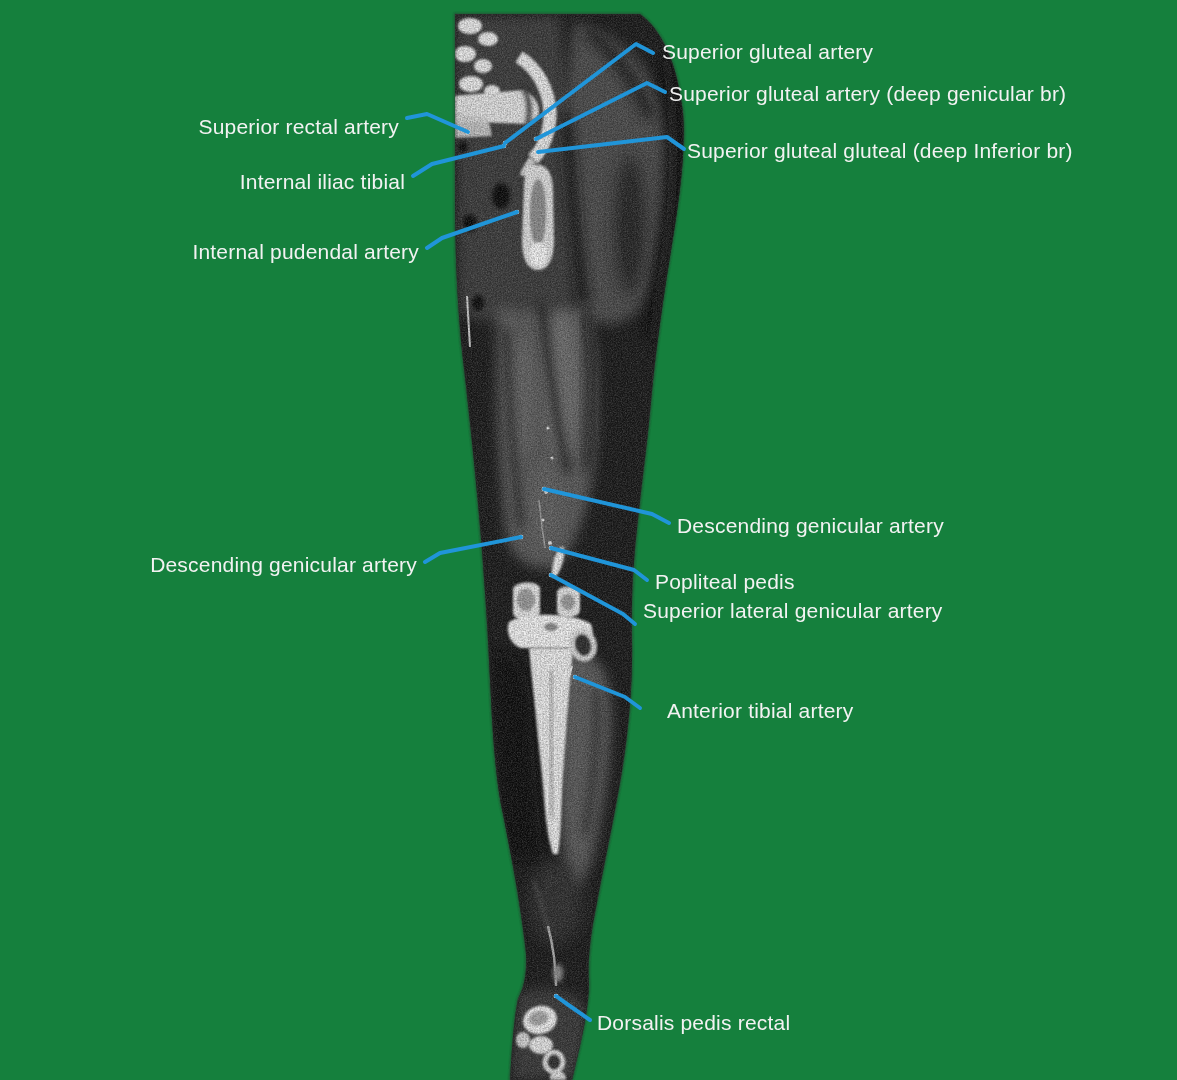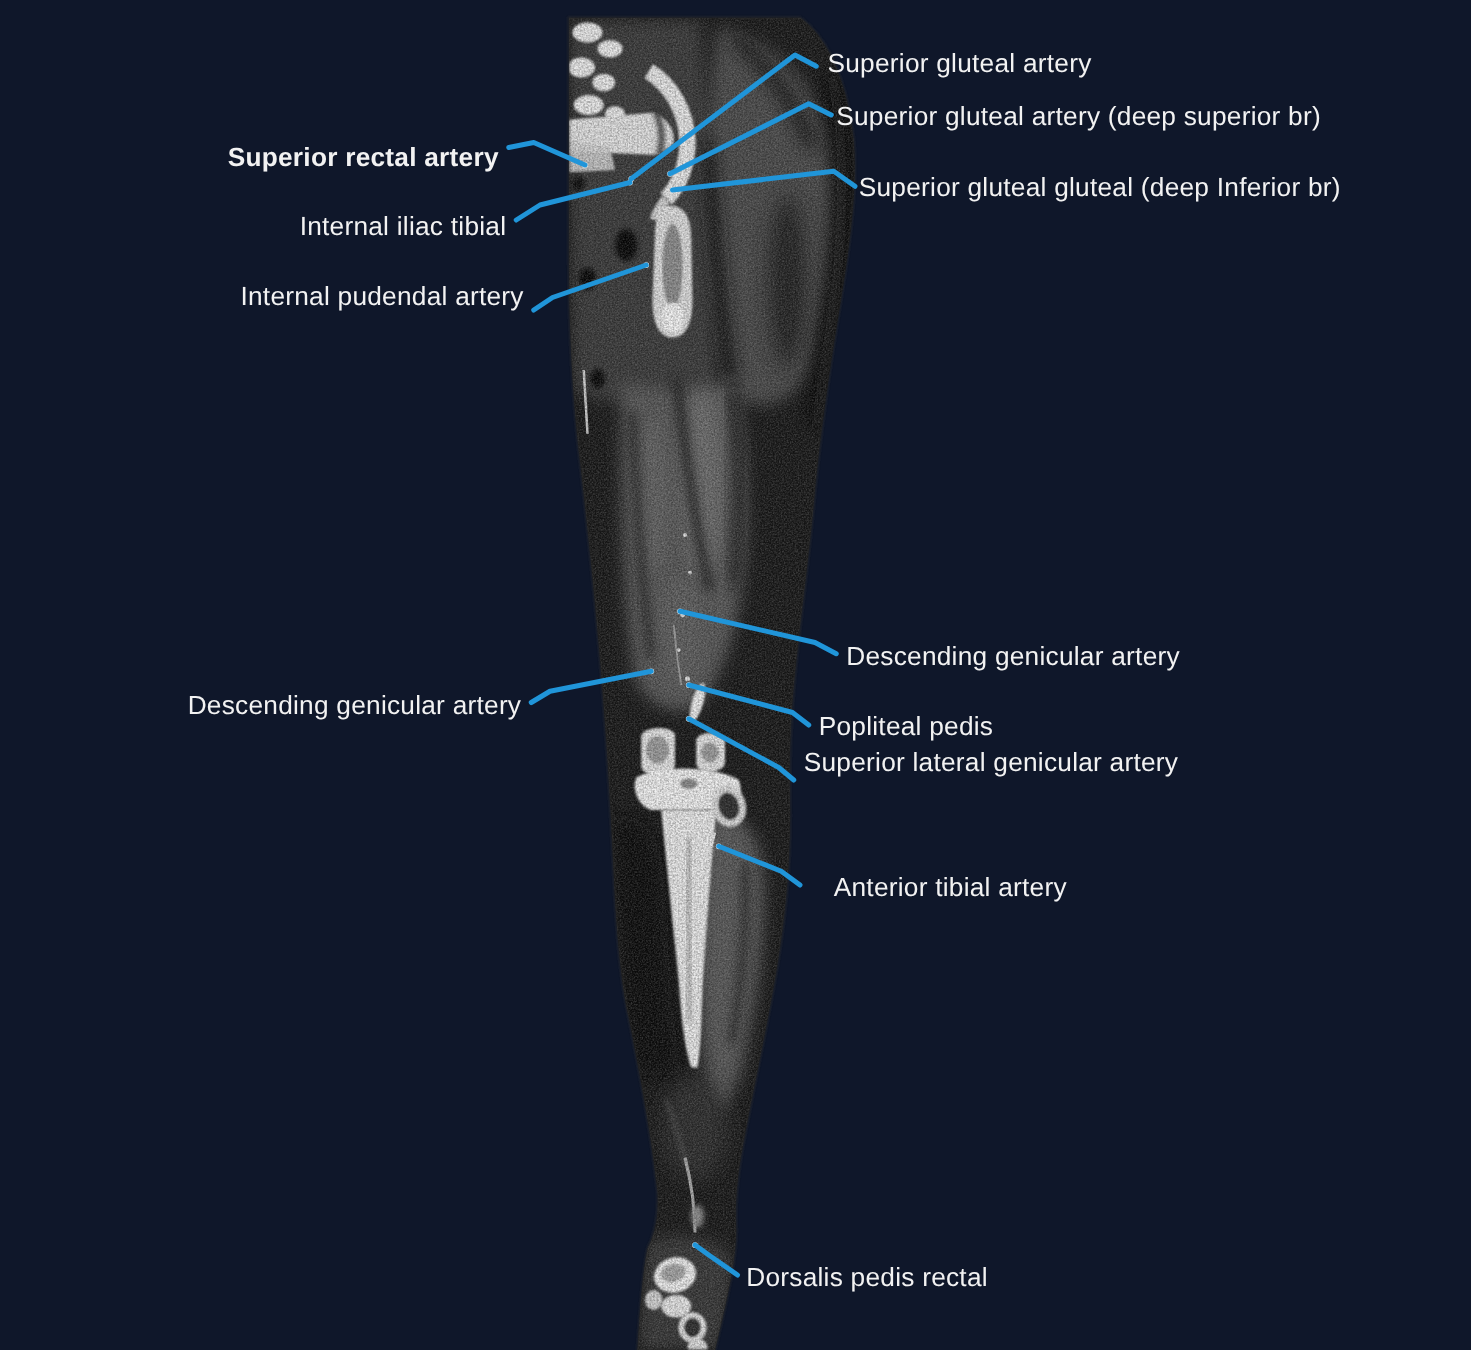--- a/index.html
+++ b/index.html
@@ -4,21 +4,21 @@
 <style>
   html, body {
     margin: 0; padding: 0;
     width: 1177px; height: 1080px;
     background: #000;
     overflow: hidden;
   }
   .stage {
     position: relative;
     width: 1177px; height: 1080px;
-    background: #0f172a;
+    background: #15803d;
     font-family: "Liberation Sans", sans-serif;
   }
   .stage svg { position: absolute; left: 0; top: 0; }
   .artery-label {
     position: absolute;
     transform: translateY(-50%);
     font-size: 21px;
     line-height: 1.15;
     color: #f2f2f2;
     white-space: nowrap;
@@ -224,25 +224,25 @@
         <polyline points="425,562 440,553 521,537"></polyline>
         <polyline points="647,580 634,570 551,548"></polyline>
         <polyline points="635,624 623,614 551,575"></polyline>
         <polyline points="640,708 625,697 575,677"></polyline>
         <polyline points="590,1020 567,1004 556,996"></polyline>
       </g>
   </svg>
 
   <div id="label-layer">
       <div class="artery-label side-right" style="color: rgb(242, 242, 242); top: 52px; left: 662px;">Superior gluteal artery</div>
-      <div class="artery-label side-right" style="color: rgb(242, 242, 242); top: 94px; left: 669px;">Superior gluteal artery (deep superior br)</div>
-      <div class="artery-label side-left" style="color: rgb(242, 242, 242); top: 127px; right: 778px; font-weight: bold;">Superior rectal artery</div>
+      <div class="artery-label side-right" style="color: rgb(242, 242, 242); top: 94px; left: 669px;">Superior gluteal artery (deep genicular br)</div>
+      <div class="artery-label side-left" style="color: rgb(242, 242, 242); top: 127px; right: 778px;">Superior rectal artery</div>
       <div class="artery-label side-right" style="color: rgb(242, 242, 242); top: 151px; left: 687px;">Superior gluteal gluteal (deep Inferior br)</div>
       <div class="artery-label side-left" style="color: rgb(242, 242, 242); top: 182px; right: 772px;">Internal iliac tibial</div>
-      <div class="artery-label side-left" style="color: rgb(242, 242, 242); top: 238px; right: 758px;">Internal pudendal artery</div>
+      <div class="artery-label side-left" style="color: rgb(242, 242, 242); top: 252px; right: 758px;">Internal pudendal artery</div>
       <div class="artery-label side-right" style="color: rgb(242, 242, 242); top: 526px; left: 677px;">Descending genicular artery</div>
       <div class="artery-label side-left" style="color: rgb(242, 242, 242); top: 565px; right: 760px;">Descending genicular artery</div>
       <div class="artery-label side-right" style="color: rgb(242, 242, 242); top: 582px; left: 655px;">Popliteal pedis</div>
       <div class="artery-label side-right" style="color: rgb(242, 242, 242); top: 611px; left: 643px;">Superior lateral genicular artery</div>
       <div class="artery-label side-right" style="color: rgb(242, 242, 242); top: 711px; left: 667px;">Anterior tibial artery</div>
       <div class="artery-label side-right" style="color: rgb(242, 242, 242); top: 1023px; left: 597px;">Dorsalis pedis rectal</div>
     </div>
 </div>
 
 </body></html>

